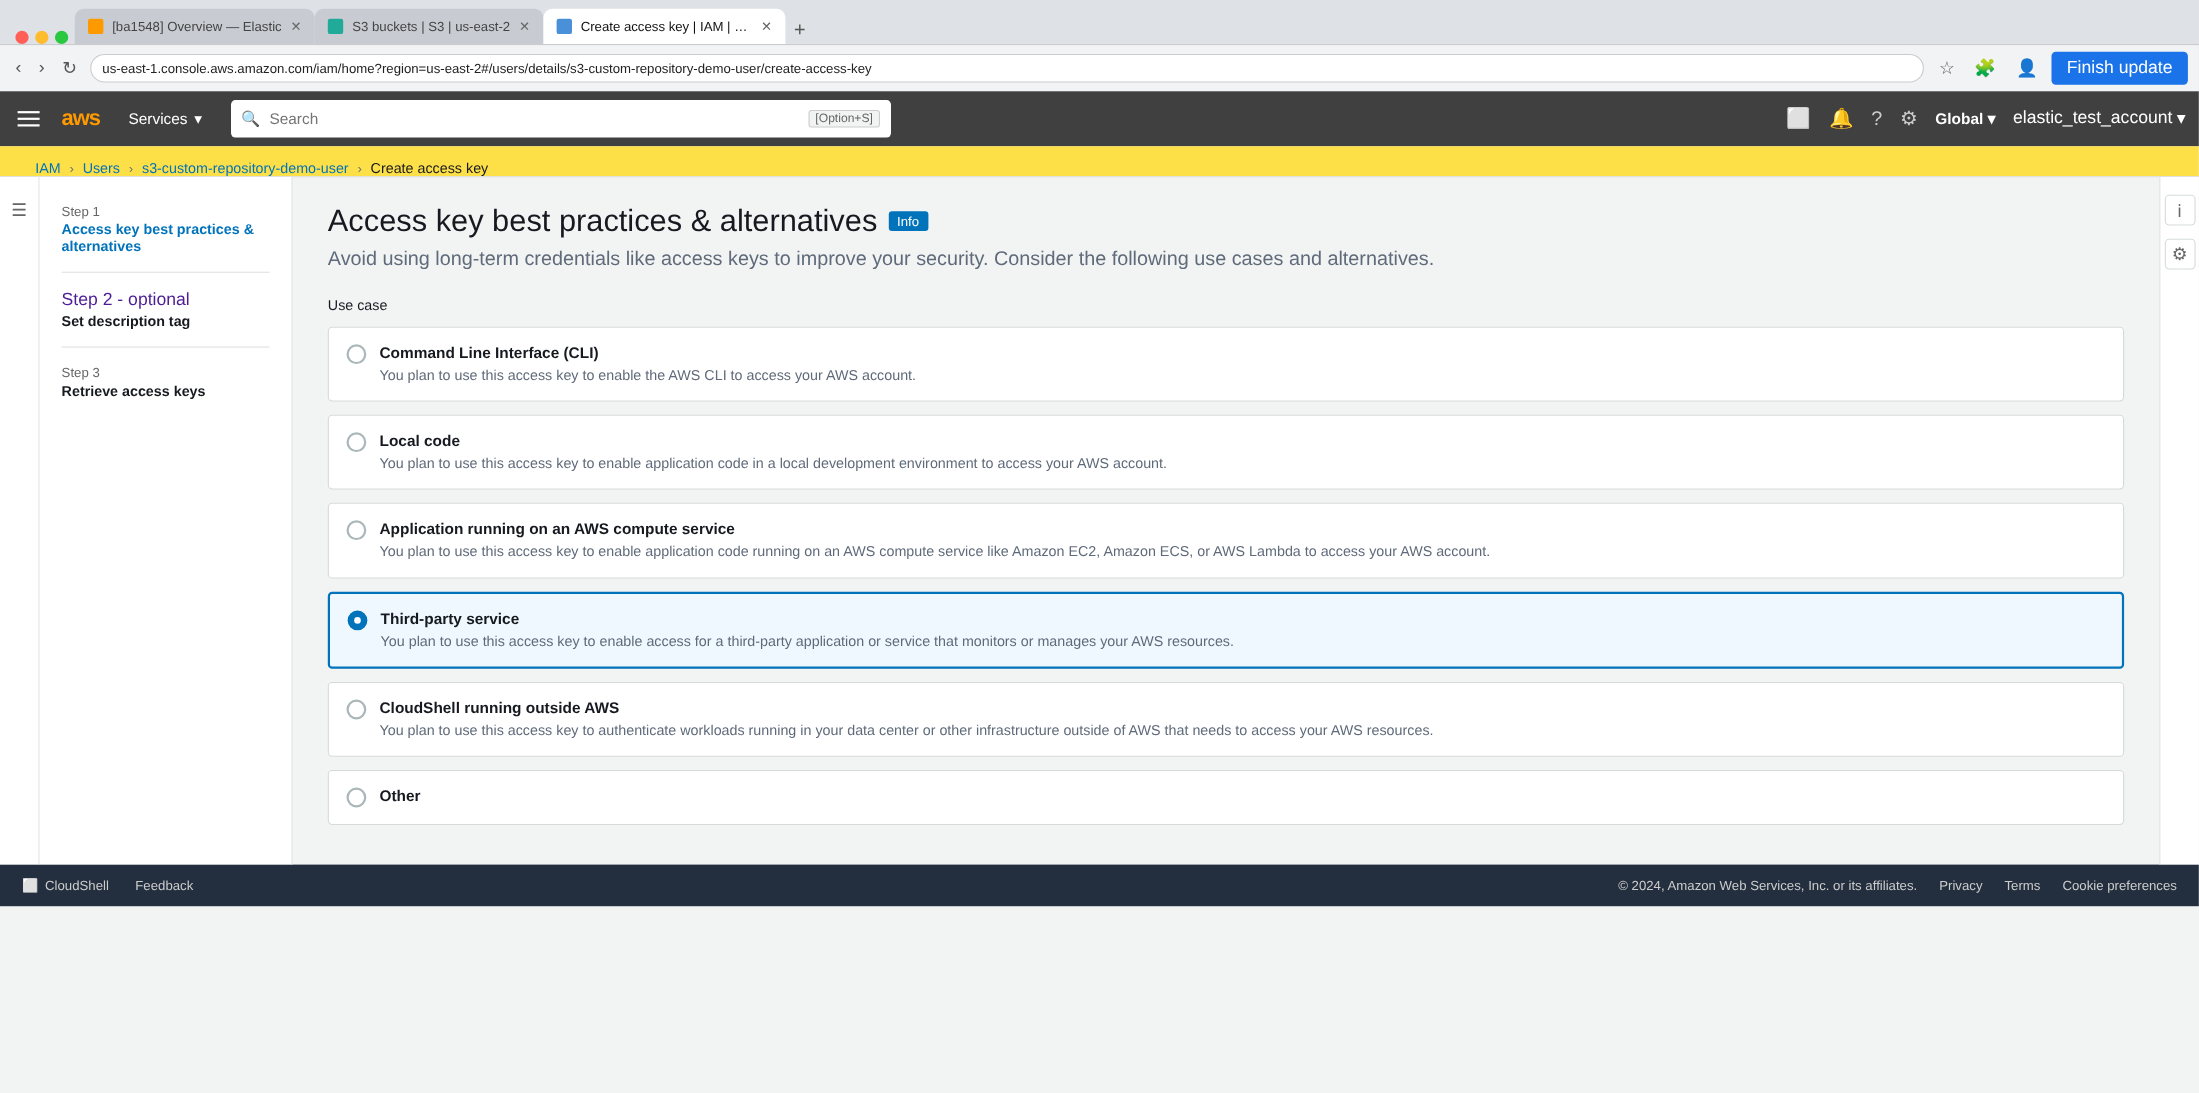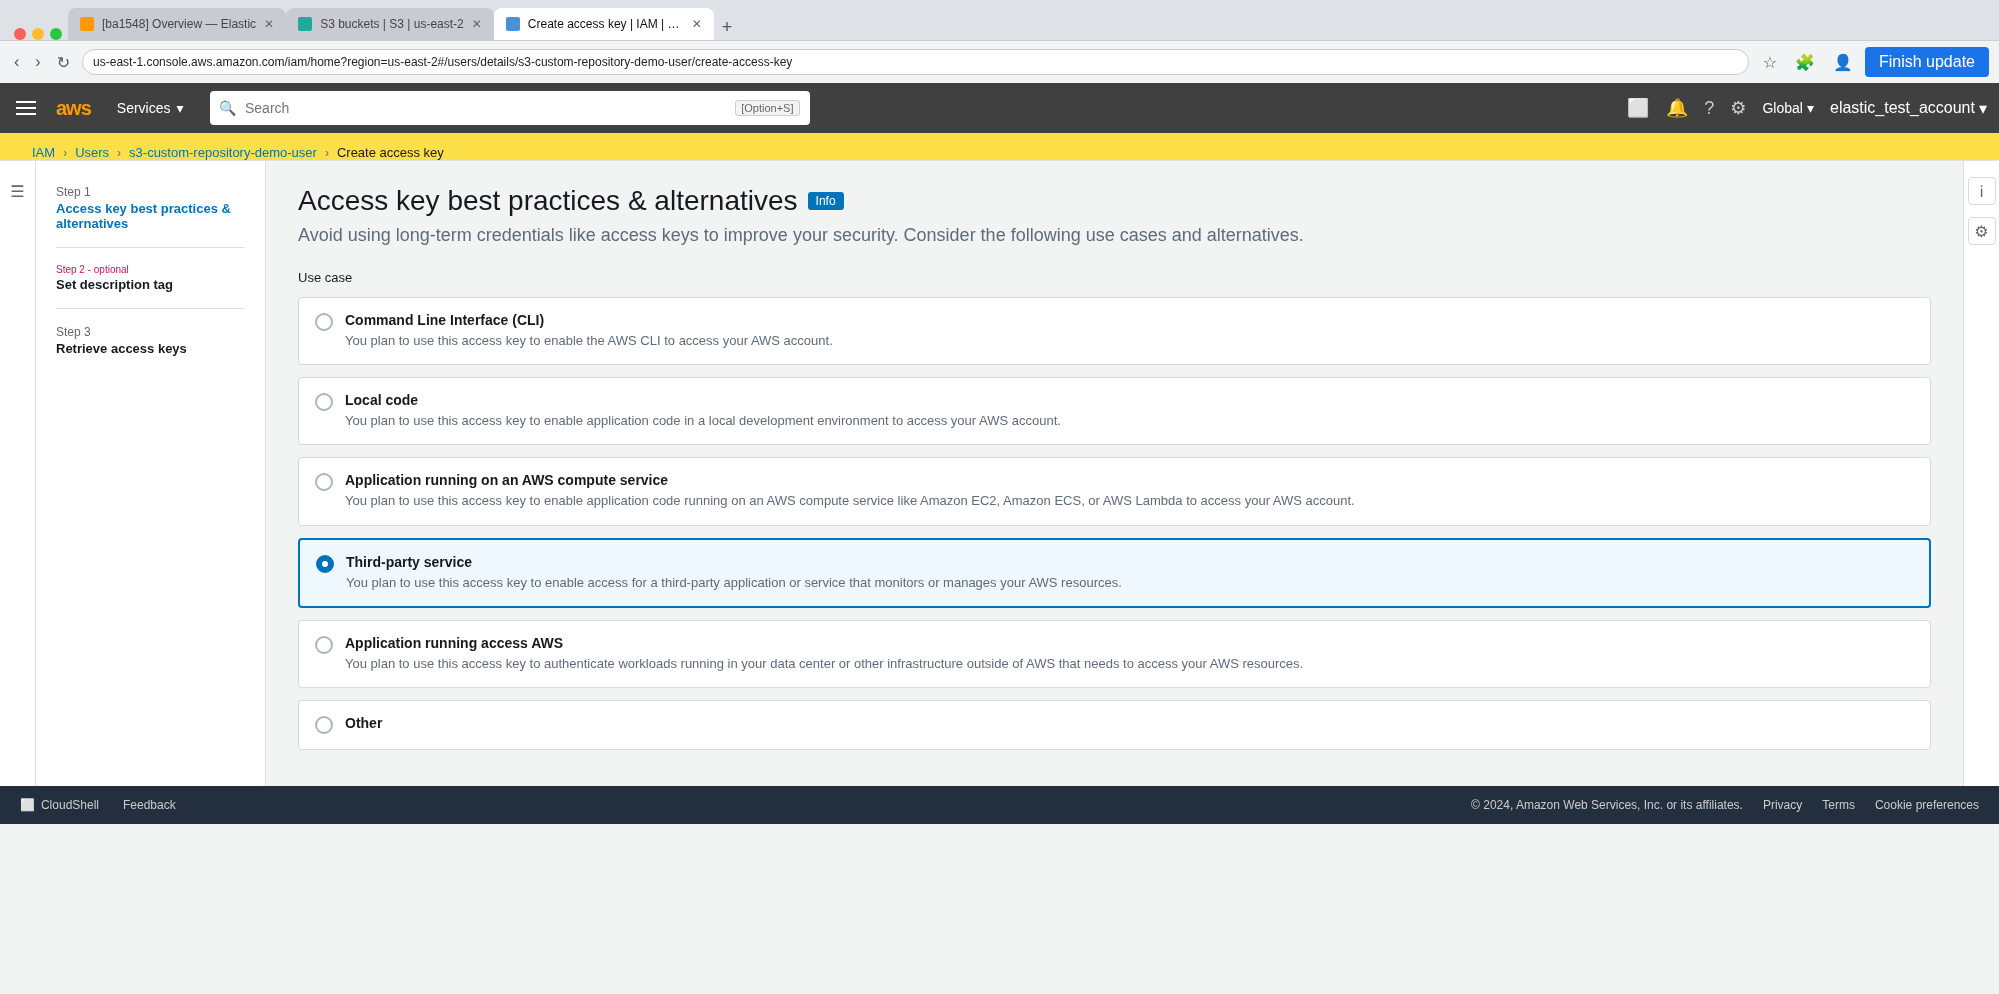--- a/index.html
+++ b/index.html
@@ -32,35 +32,35 @@
     .tl.green { background: #28c840; }
 
     
     .aws-topnav { display: flex; align-items: center; background: #404040; color: #fff; height: 50px; padding: 0 12px; gap: 16px; }
     .aws-nav-services { display: flex; align-items: center; gap: 6px; color: #fff; font-size: 14px; cursor: pointer; padding: 4px 10px; border-radius: 4px; }
     .aws-search-bar { flex: 1; display: flex; align-items: center; background: #fff; border-radius: 4px; padding: 0 10px; height: 34px; gap: 8px; max-width: 600px; }
     .aws-search-bar input { border: none; outline: none; flex: 1; font-size: 14px; color: #333; }
     .aws-search-shortcut { background: #f2f3f3; border: 1px solid #ccc; border-radius: 3px; font-size: 11px; color: #666; padding: 1px 5px; }
     .aws-topnav-right { display: flex; align-items: center; gap: 16px; margin-left: auto; }
     .aws-topnav-icon { color: #ccc; font-size: 18px; cursor: pointer; }
-    .aws-region-dropdown { display: flex; align-items: center; gap: 4px; color: #fff; font-size: 14px; cursor: pointer; }
+    .aws-region-dropdown { display: flex; align-items: center; gap: 4px; color: #fff; font-size: 14px; cursor: pointer; font-weight: bold; }
     .aws-account-dropdown { display: flex; align-items: center; gap: 4px; color: #fff; font-size: 16px; cursor: pointer; }
 
     
     .left-panel { width: 36px; background: #fff; border-right: 1px solid #e0e0e0; display: flex; flex-direction: column; align-items: center; padding-top: 16px; gap: 12px; }
     .left-panel-icon { width: 28px; height: 28px; display: flex; align-items: center; justify-content: center; color: #666; font-size: 16px; cursor: pointer; }
 
     
     .sidebar { width: 230px; background: #fff; border-right: 1px solid #e0e0e0; padding: 16px 0; display: flex; flex-direction: column; }
     .sidebar-step { padding: 8px 20px; }
     .sidebar-step-label { font-size: 12px; color: #666; margin-bottom: 2px; }
     .sidebar-step-title { font-size: 13px; font-weight: 700; color: #16191f; }
     .sidebar-step-title.active { color: #0073bb; }
     .sidebar-divider { border: none; border-top: 1px solid #e0e0e0; margin: 8px 20px; }
-    .sidebar-step-label-optional { font-size: 10px; color: #be185d; margin-bottom: 2px; }
+    .sidebar-step-label-optional { font-size: 16px; color: #4c1d95; margin-bottom: 2px; }
 
     
     .content-area { flex: 1; padding: 24px 32px; overflow-y: auto; }
     .page-title { font-size: 28px; font-weight: 300; color: #16191f; margin-bottom: 8px; display: flex; align-items: center; gap: 10px; }
     .info-badge { background: #0073bb; color: #fff; font-size: 12px; padding: 2px 8px; border-radius: 3px; cursor: pointer; }
     .page-subtitle { font-size: 18px; color: #5f6b7a; margin-bottom: 24px; }
     .section-label { font-size: 13px; font-weight: 500; color: #16191f; margin-bottom: 12px; }
 
     
     .use-case-card { border: 1px solid #d5dbdb; border-radius: 4px; margin-bottom: 12px; background: #fff; cursor: pointer; }
@@ -256,21 +256,21 @@
           <div class="use-case-desc">You plan to use this access key to enable access for a third-party application or service that monitors or manages your AWS resources.</div>
         </div>
       </div>
     </div>
 
     <div class="use-case-card">
       <div class="use-case-card-inner">
         <div class="radio-outer">
         </div>
         <div>
-          <div class="use-case-title">Application running access AWS</div>
+          <div class="use-case-title">CloudShell running outside AWS</div>
           <div class="use-case-desc">You plan to use this access key to authenticate workloads running in your data center or other infrastructure outside of AWS that needs to access your AWS resources.</div>
         </div>
       </div>
     </div>
 
     <div class="use-case-card">
       <div class="use-case-card-inner">
         <div class="radio-outer">
         </div>
         <div>

